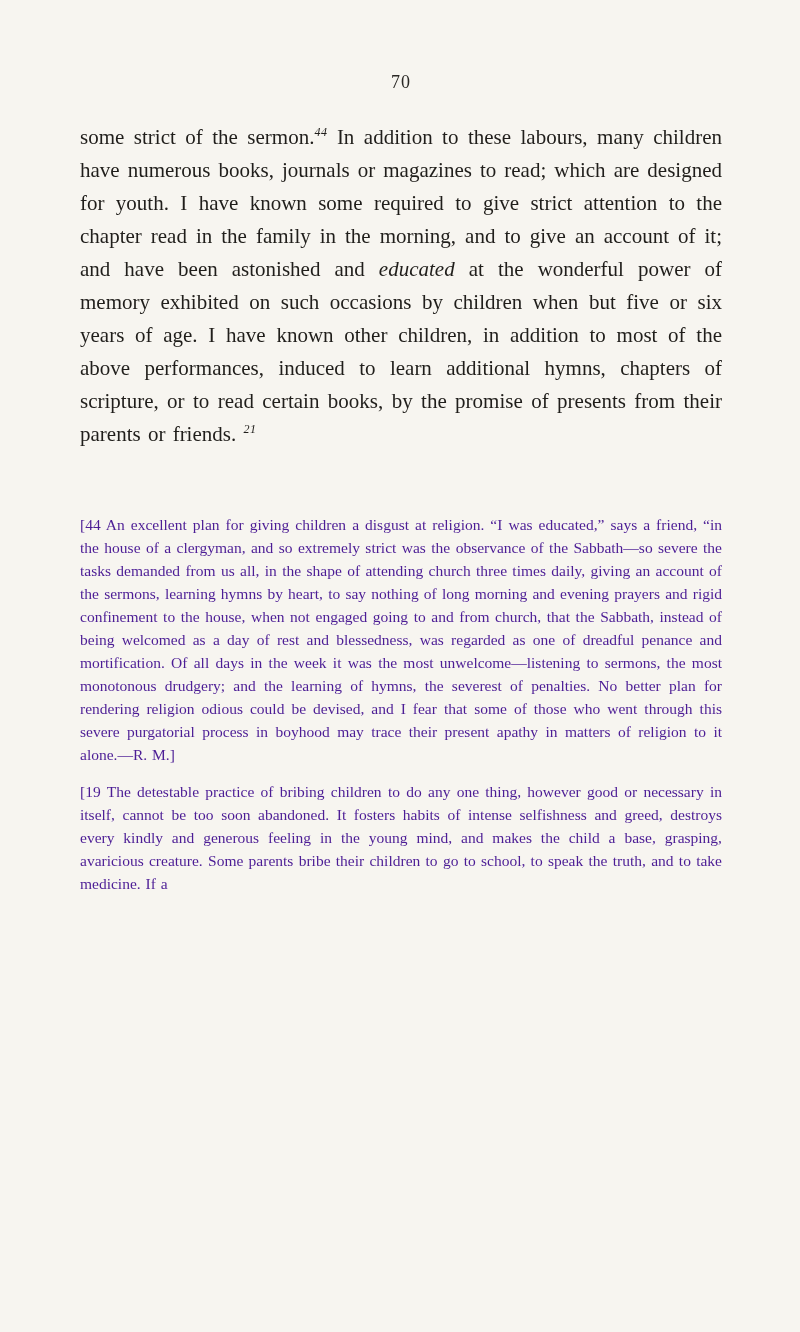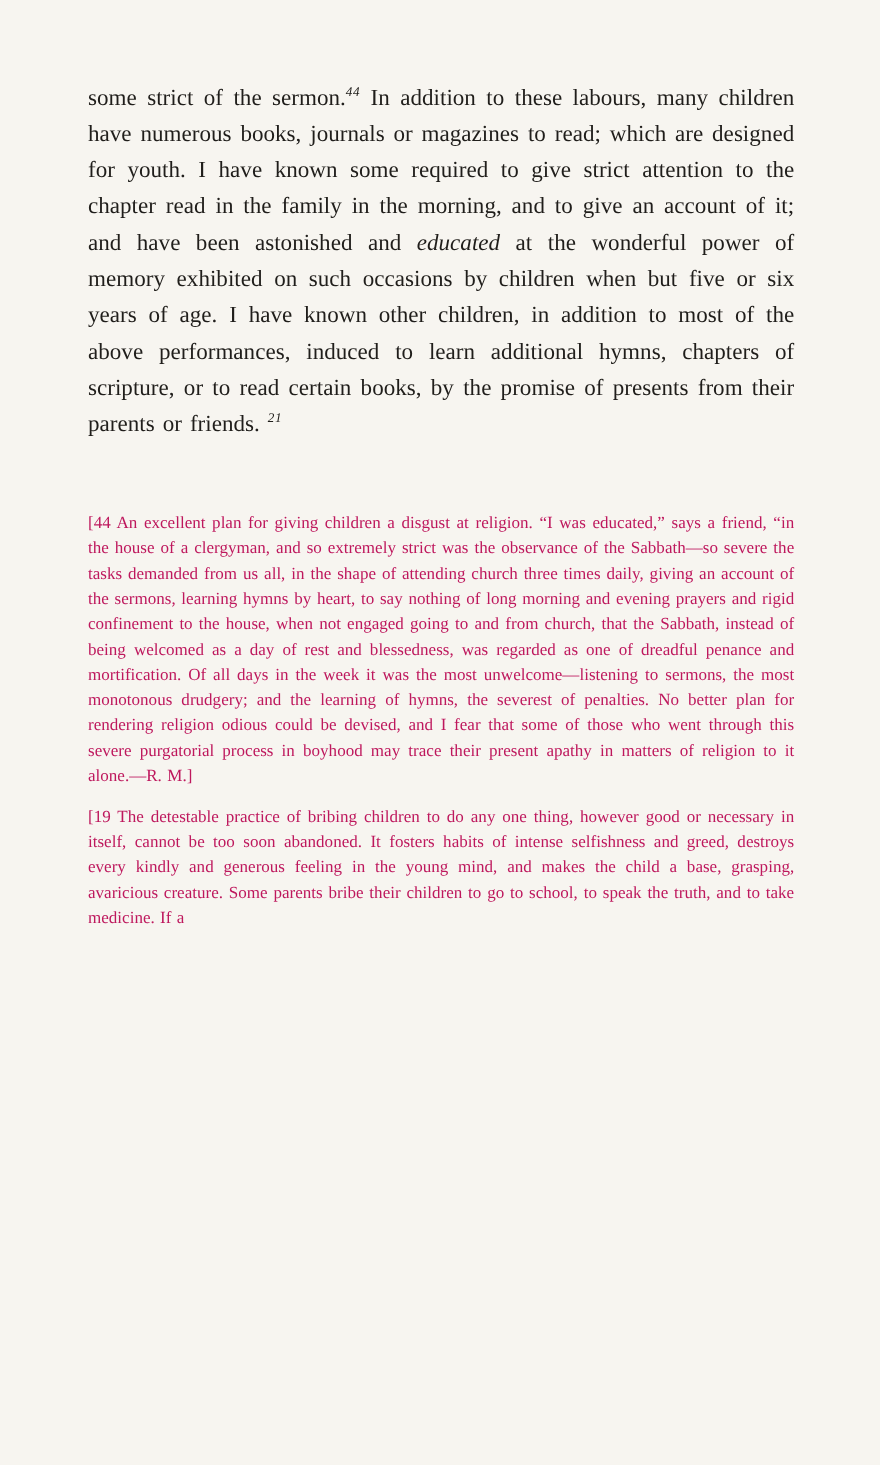--- a/index.html
+++ b/index.html
@@ -51,31 +51,32 @@
   .footnotes {
     margin-top: 62px;
   }
   .footnote {
     margin: 0 0 14px 0;
     font-size: 15.5px;
     line-height: 23px;
     text-align: justify;
     text-justify: inter-word;
     word-spacing: 1px;
-    color: #be185d;
+    color: #4c1d95;
   }
   .fn-marker {
     white-space: nowrap;
   }
 </style>
 </head>
 <body>
 
 <div class="page">
 
+  <div class="page-number">70</div>
 
   <p class="body-text"><span>some strict of the sermon.</span><sup>44</sup>
     <span>In addition to these labours, many children have numerous books, journals or magazines to read; which are designed for youth. I have known some required to give strict attention to the chapter read in the family in the morning, and to give an account of it; and have been astonished and</span>
     <i>educated</i>
     <span>at the wonderful power of memory exhibited on such occasions by children when but five or six years of age. I have known other children, in addition to most of the above performances, induced to learn additional hymns, chapters of scripture, or to read certain books, by the promise of presents from their parents or friends.</span>
     <sup>21</sup></p>
 
   <div class="footnotes">
 
     <p class="footnote"><span class="fn-marker">[44</span>

